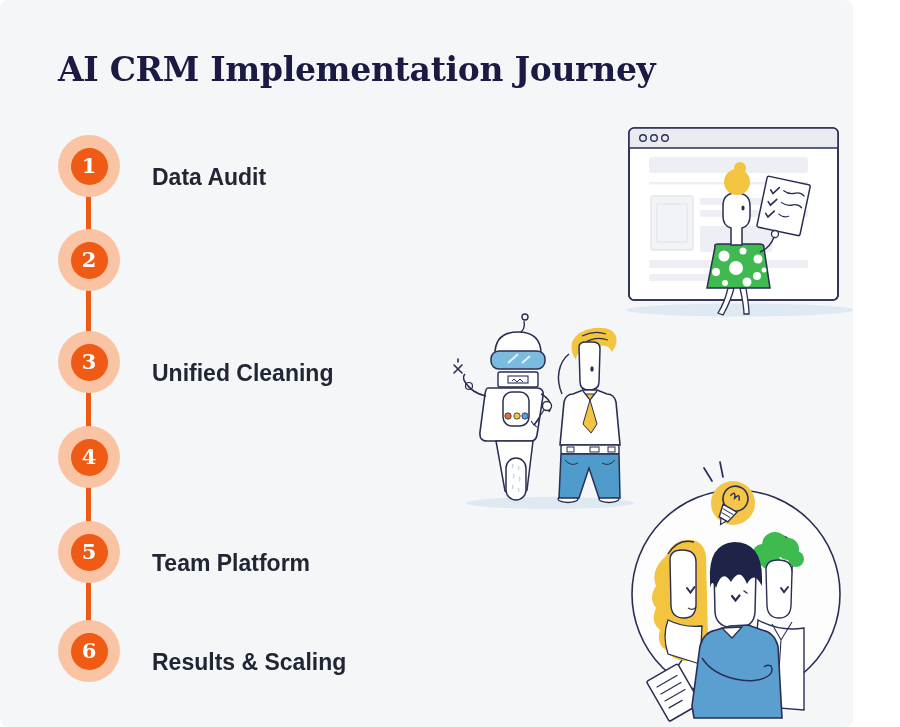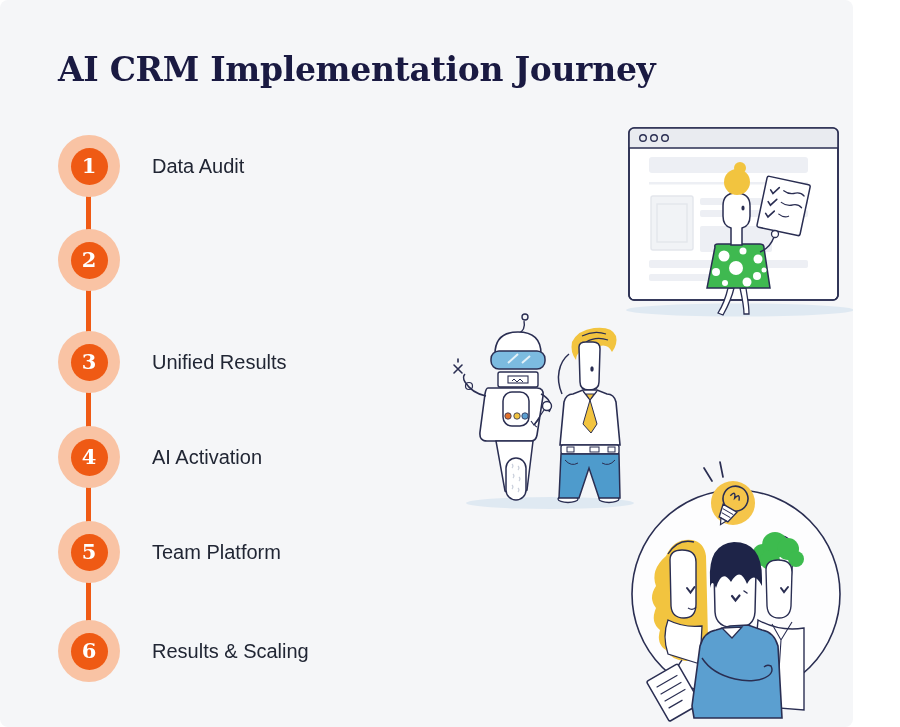--- a/index.html
+++ b/index.html
@@ -35,22 +35,22 @@
   }
   .marker-inner{
     width:37px;height:37px;border-radius:50%;background:var(--accent-orange);
     display:flex;align-items:center;justify-content:center;
   }
   .marker-inner span{
     font-family:"DejaVu Serif",serif;font-weight:700;font-size:21px;color:#FFFFFF;
     line-height:1;transform:translateY(-1px);
   }
   .step-label{
-    position:absolute;left:94px;top:0;height:62px;line-height:62px;
-    font-size:20px;font-weight:400;color:var(--label-color);white-space:nowrap;
+    position:absolute;left:94px;top:11px;height:62px;line-height:62px;
+    font-size:23px;font-weight:700;color:var(--label-color);white-space:nowrap;
   }
   .illo{position:absolute;}
   .illo svg{display:block;width:100%;height:100%;}
 </style>
 </head>
 <body>
 
 <div class="canvas">
 
   <h1 class="title">AI CRM Implementation Journey</h1>
@@ -74,30 +74,29 @@
           </div>
       </div>
     </div>
 
     <div class="step" style="top:331px">
       <div class="marker">
         <div class="marker-inner">
             <span>3</span>
           </div>
       </div>
-      <div class="step-label">Unified Results</div>
+      <div class="step-label">Unified Cleaning</div>
     </div>
 
     <div class="step" style="top:426px">
       <div class="marker">
         <div class="marker-inner">
             <span>4</span>
           </div>
       </div>
-      <div class="step-label">AI Activation</div>
     </div>
 
     <div class="step" style="top:521px">
       <div class="marker">
         <div class="marker-inner">
             <span>5</span>
           </div>
       </div>
       <div class="step-label">Team Platform</div>
     </div>

